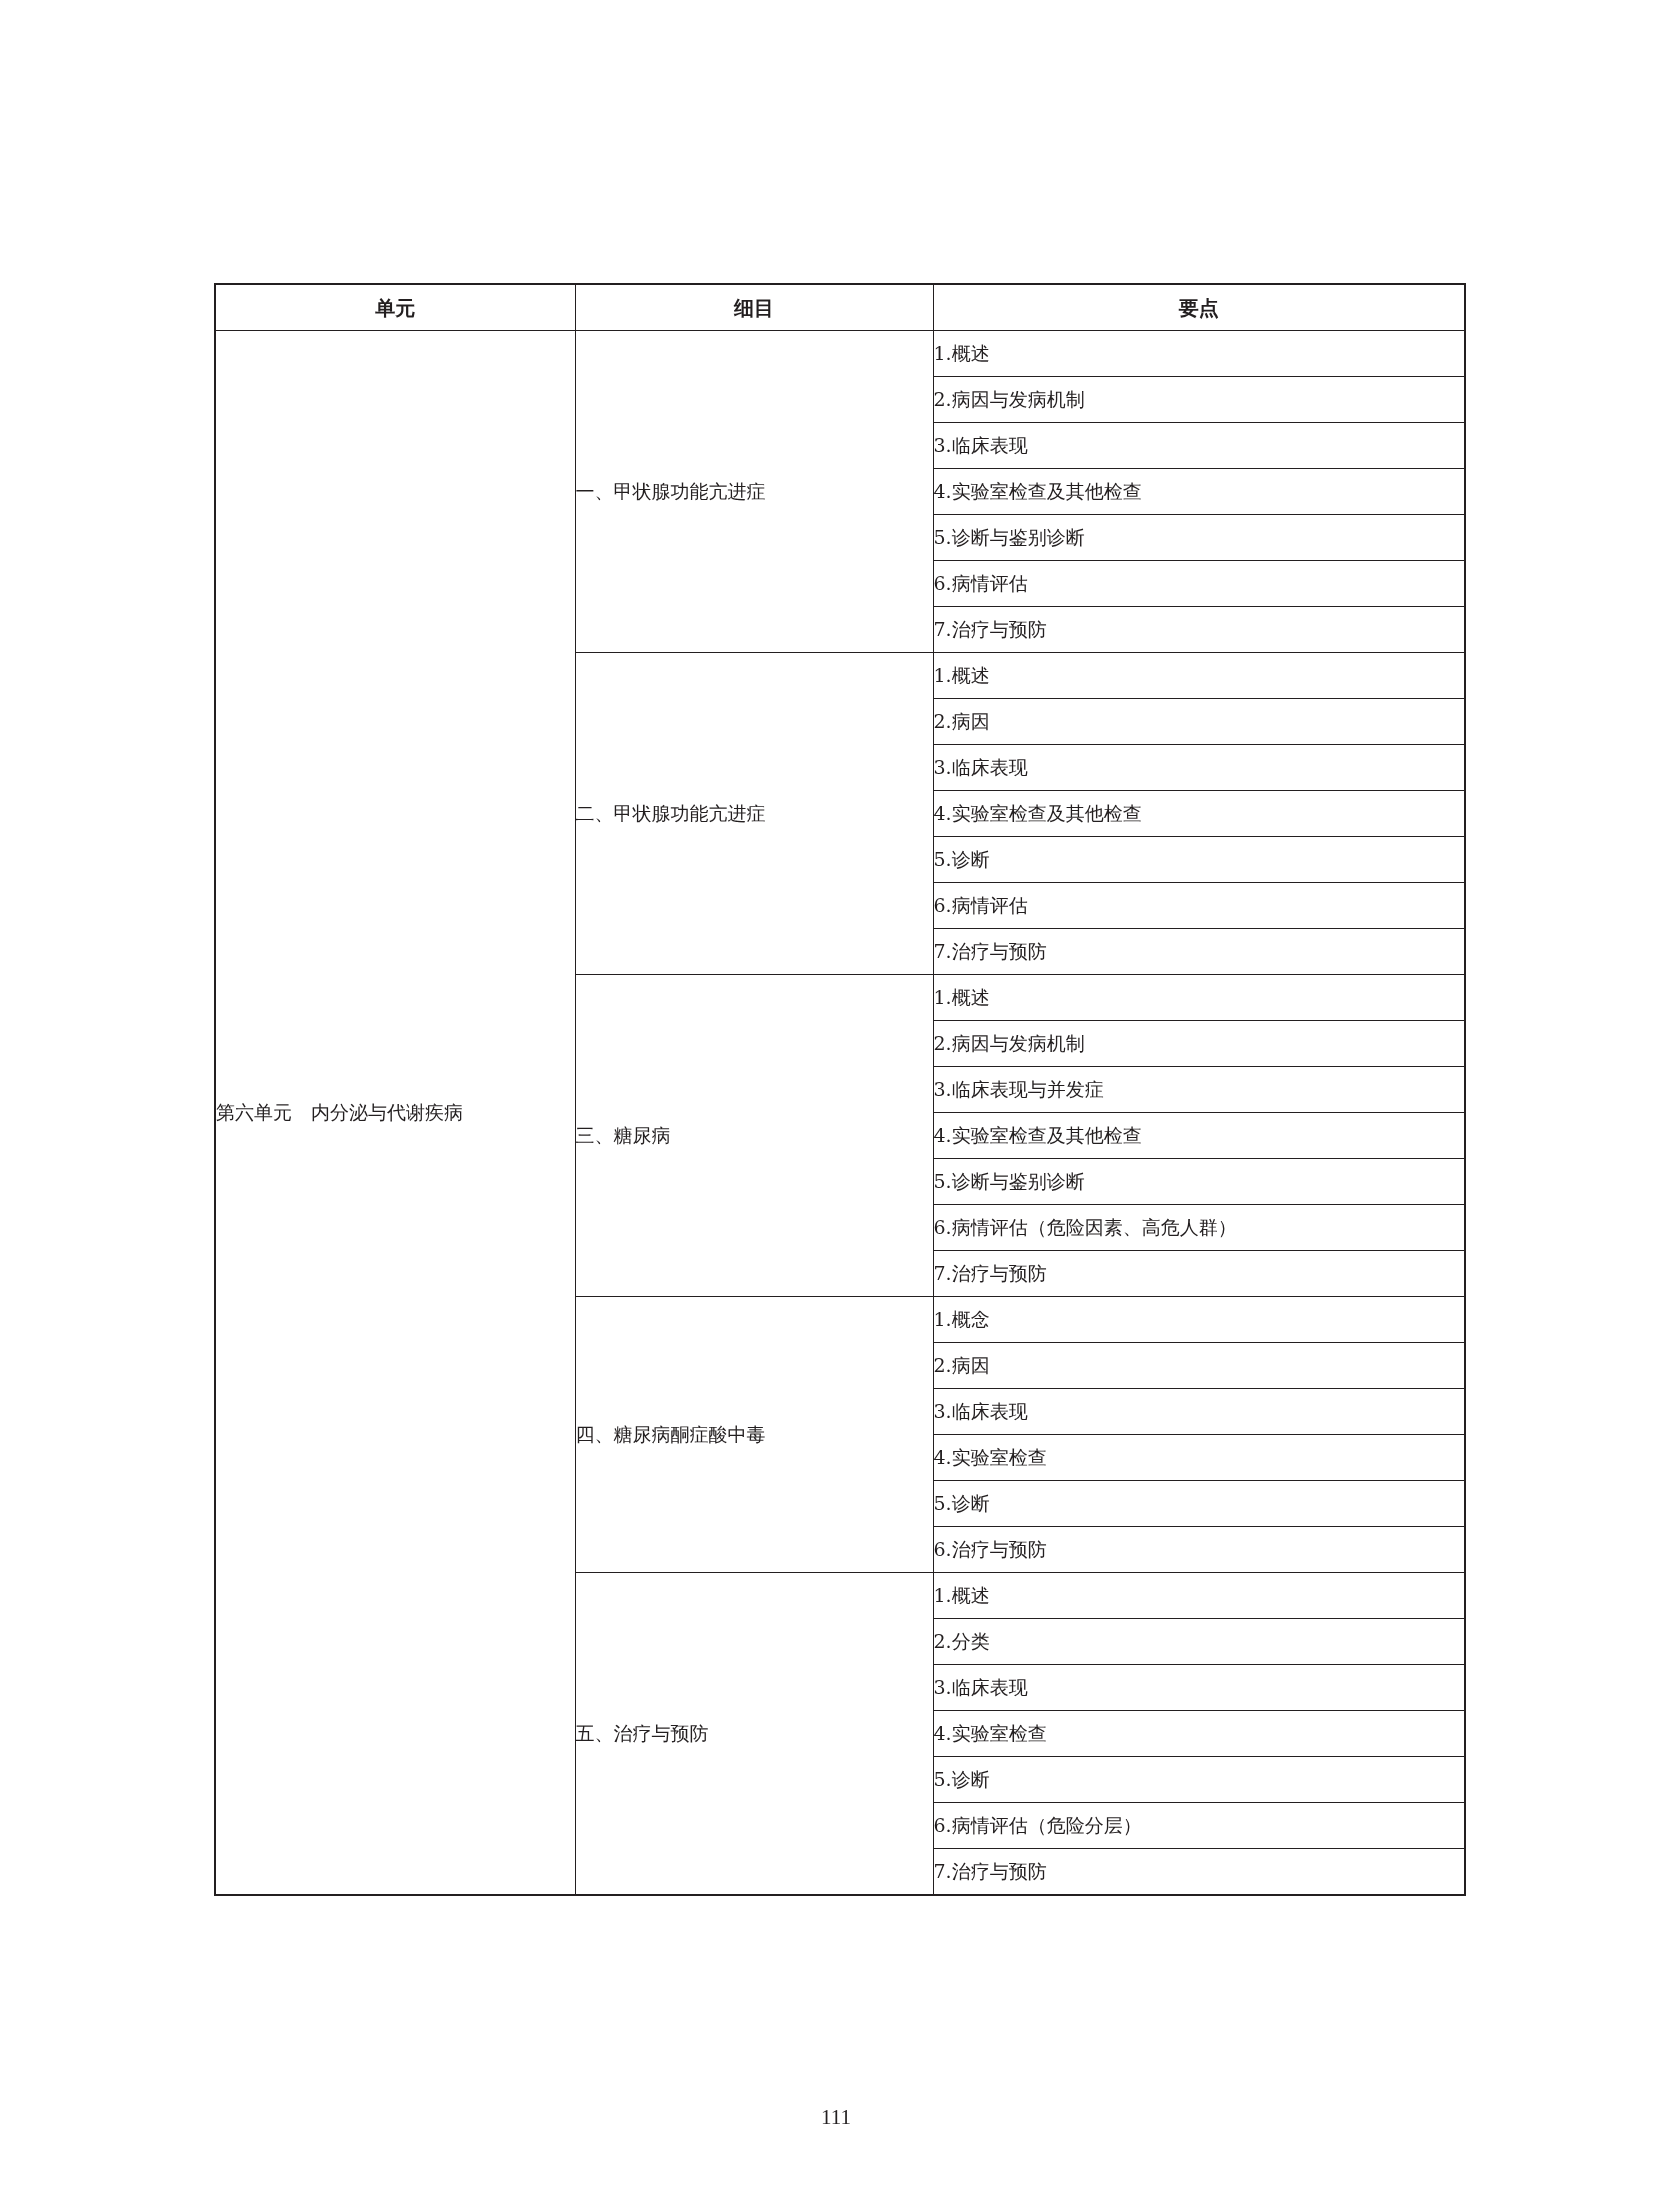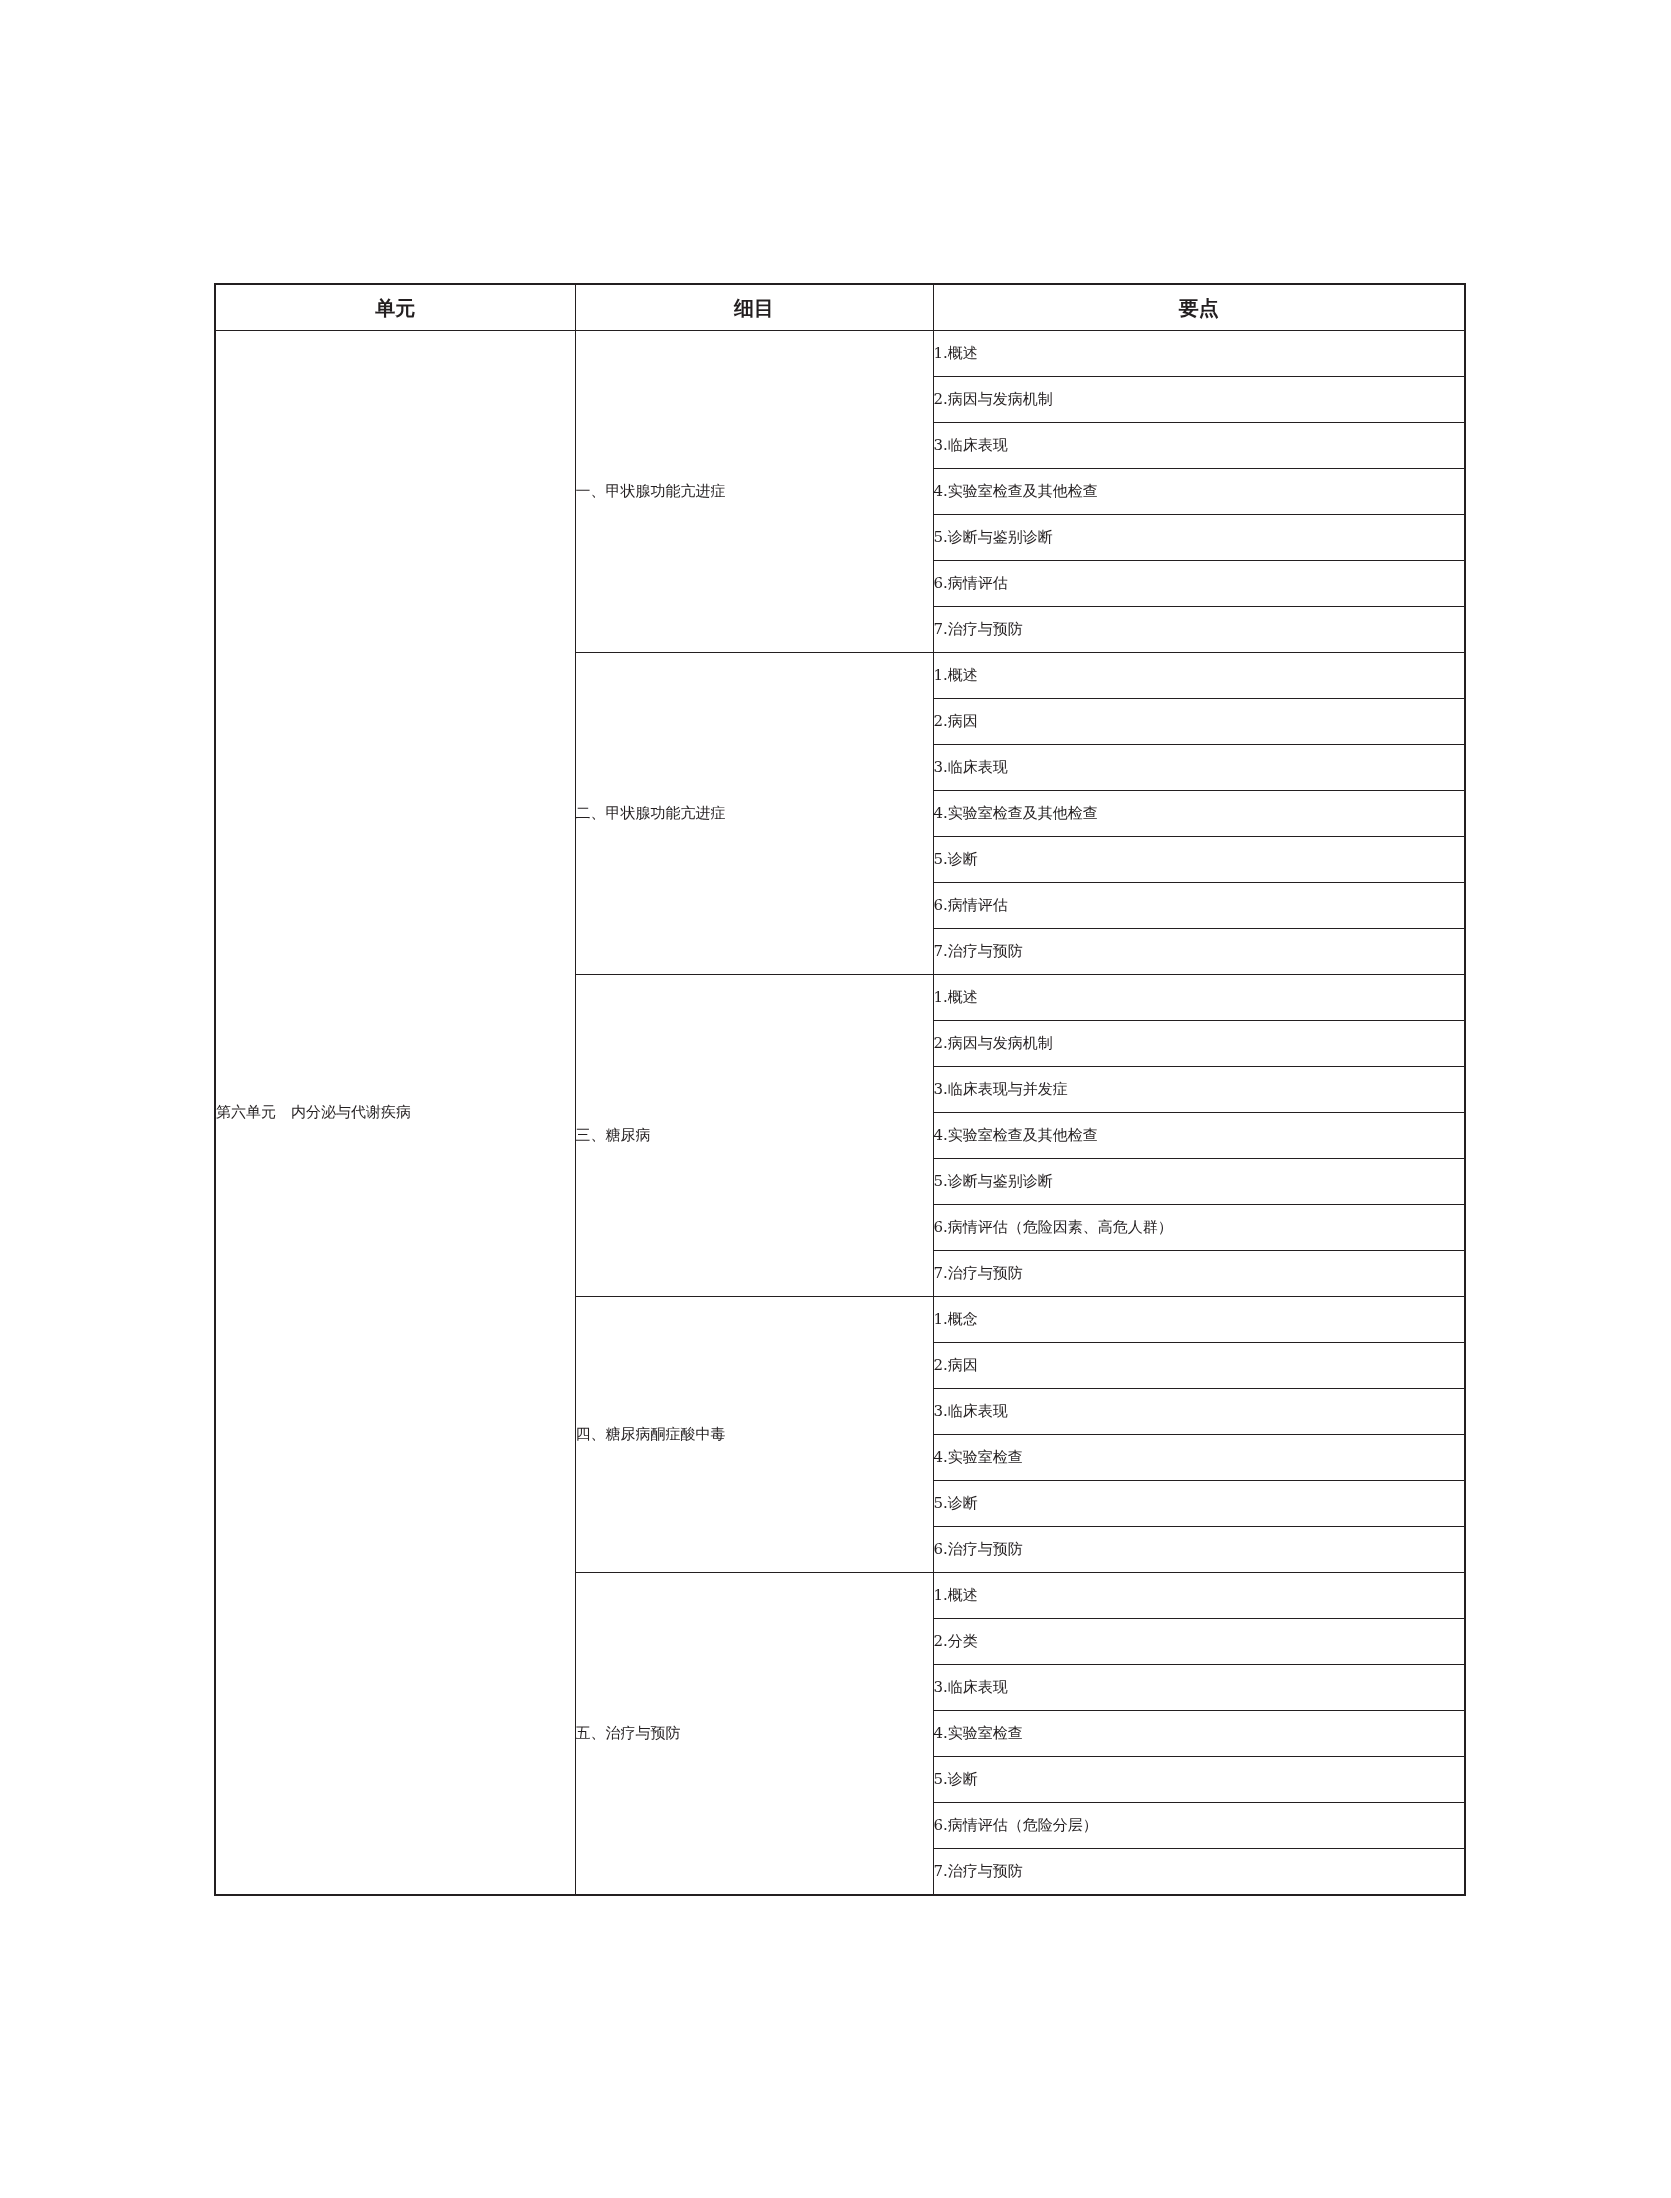--- a/index.html
+++ b/index.html
@@ -8,21 +8,21 @@
   .page { position: absolute; left: 0; top: 0; width: 1672px; height: 2199px; }
   table.syllabus {
     position: absolute; left: 214px; top: 283px; width: 1251px;
     border-collapse: collapse; table-layout: fixed;
     border: 2.9px solid #231f20;
   }
   table.syllabus col.c1 { width: 360px; }
   table.syllabus col.c2 { width: 358px; }
   table.syllabus col.c3 { width: 532px; }
   table.syllabus th, table.syllabus td {
-    border: 1.9px solid #231f20; padding: 0; font-size: 15px; line-height: 1;
+    border: 1.9px solid #231f20; padding: 0; font-size: 19px; line-height: 1;
   }
   table.syllabus th {
     height: 45px; font-weight: bold; text-align: center; vertical-align: middle;
     font-family: "DejaVu Sans", "Liberation Sans", sans-serif; font-size: 20px;
   }
   table.syllabus td { height: 45px; vertical-align: middle; }
   td.unit-cell { padding-left: 14.3px; margin-left: 46px; }
   td.detail-cell { padding-left: 14.3px; margin-top: 11px; }
   td.point-cell { padding-left: 13.4px; }
   .page-number {
@@ -158,14 +158,15 @@
         </tr>
       <tr>
           <td class="point-cell">6.病情评估（危险分层）</td>
         </tr>
       <tr>
           <td class="point-cell">7.治疗与预防</td>
         </tr>
     </tbody>
   </table>
 
+  <div class="page-number">111</div>
 </div>
 
 
 </body></html>

